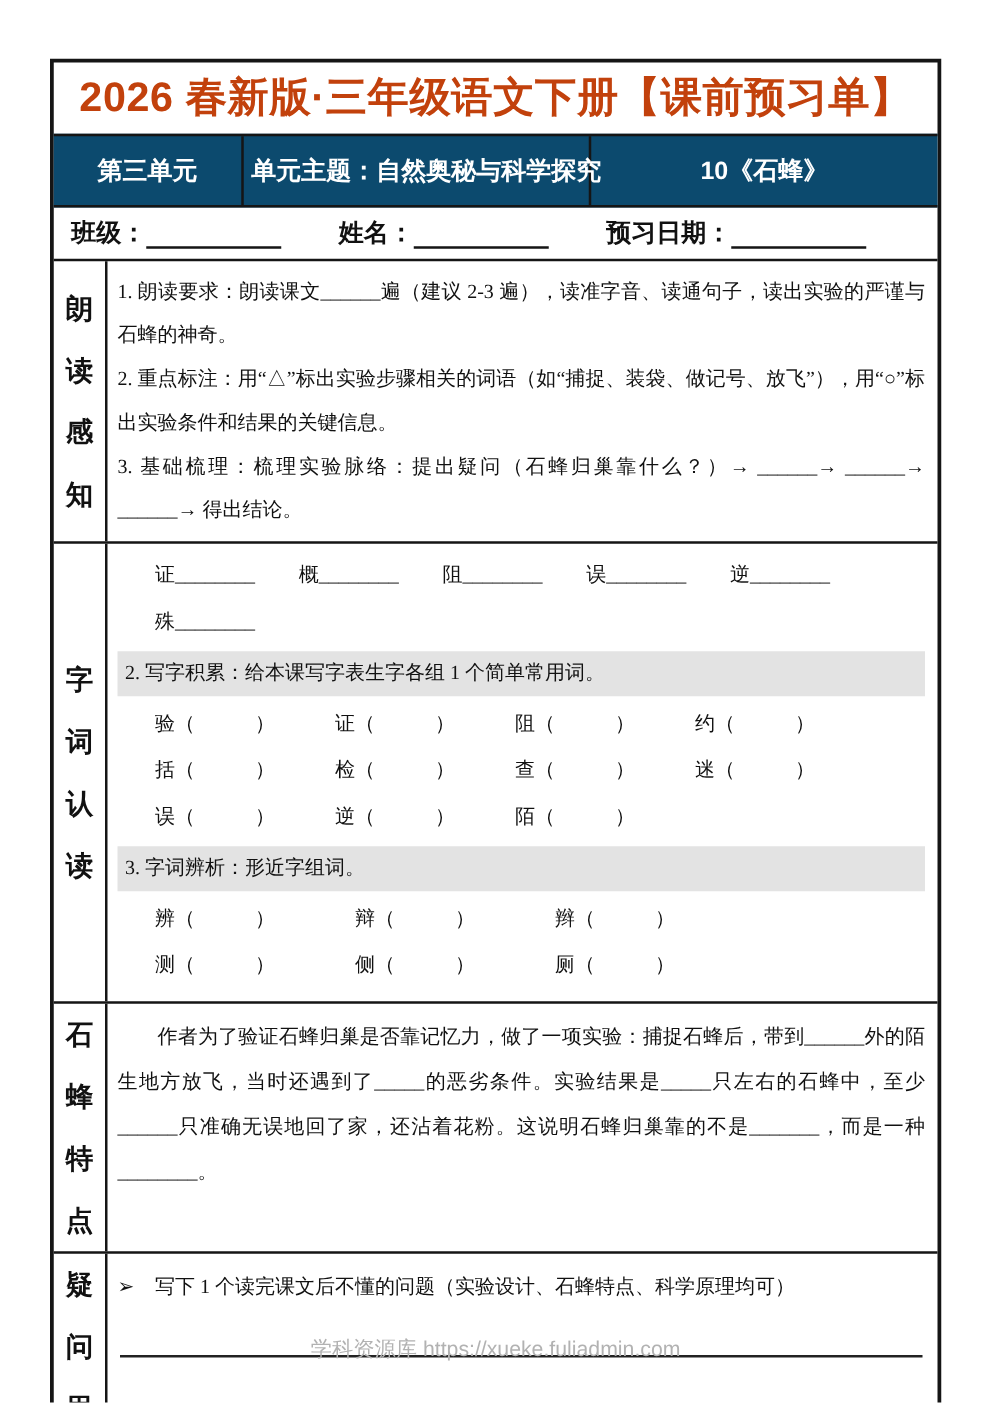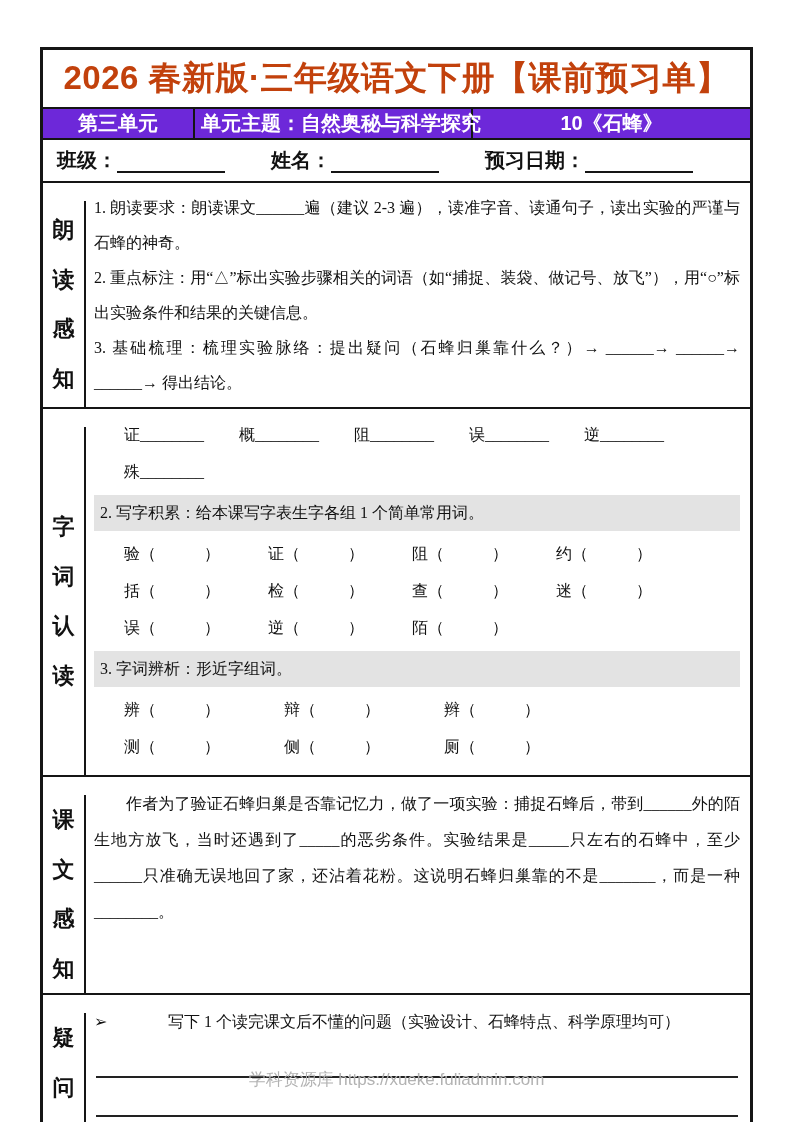--- a/index.html
+++ b/index.html
@@ -22,22 +22,22 @@
     display: flex; align-items: center; justify-content: center;
     font-weight: bold;
     font-size: 33px;
     letter-spacing: 0.5px;
     color: #c2410c;
     white-space: nowrap;
   }
   
   .banner {
     display: flex;
-    height: 33px;
-    background: #6d28d9;
+    height: 59px;
+    background: #0c4a6e;
     border-top: 2px solid #151515;
     border-bottom: 2px solid #151515;
     color: #ffffff;
     font-weight: bold;
     font-size: 20px;
   }
   .banner-cell { display: flex; align-items: center; justify-content: center; white-space: nowrap; }
   .banner-cell.unit   { width: 152px; border-right: 2px solid #151515; }
   .banner-cell.theme  { width: 278px; border-right: 2px solid #151515; padding-left: 16px; }
   .banner-cell.lesson { flex: 1; }
@@ -59,21 +59,20 @@
   .info-blank.last { margin-right: 0; }
   
   .section { display: flex; border-bottom: 2px solid #151515; }
   .section:last-child { border-bottom: none; }
   .side {
     width: 43px;
     border-right: 2px solid #151515;
     display: flex; align-items: center; justify-content: center;
     font-weight: bold;
     font-size: 22px;
-    margin-top: 18px;
   }
   .side .vert {
     width: 1em;
     line-height: 2.25;
     text-align: center;
     word-break: break-all;
   }
   .content {
     flex: 1;
     padding: 7px 10px 7px 8px;
@@ -88,21 +87,21 @@
     margin: 5px 0 4px 0;
   }
   .word-row { display: flex; padding-left: 30px; line-height: 37px; white-space: pre; }
   .word-row .cell { display: inline-block; }
   .word-row.w5 .cell { width: 115px; }
   .word-row.w4 .cell { width: 144px; }
   .word-row.w3 .cell { width: 160px; }
   .passage { line-height: 36px; text-indent: 2em; text-align: justify; margin-top: 2px; }
   .question { display: flex; line-height: 35px; margin-top: 2px; }
   .q-bullet { width: 30px; flex: none; }
-  .q-text { flex: 1; margin-left: 44px; }
+  .q-text { flex: 1; }
   .answer-line {
     height: 39px;
     border-bottom: 2px solid #222222;
     margin: 0 2px;
   }
   
   .footer {
     position: absolute;
     left: 0; width: 793px;
     top: 1068px;
@@ -191,21 +190,21 @@
         <span class="cell">测（　　　）</span>
         <span class="cell">侧（　　　）</span>
         <span class="cell">厕（　　　）</span>
       </div>
 
     </div>
   </div>
 
   <div class="section" style="min-height:141px;">
     <div class="side">
-      <div class="vert">课文感知</div>
+      <div class="vert">石蜂特点</div>
     </div>
     <div class="content">
       <div class="passage">作者为了验证石蜂归巢是否靠记忆力，做了一项实验：捕捉石蜂后，带到______外的陌生地方放飞，当时还遇到了_____的恶劣条件。实验结果是_____只左右的石蜂中，至少______只准确无误地回了家，还沾着花粉。这说明石蜂归巢靠的不是_______，而是一种________。</div>
     </div>
   </div>
 
   <div class="section" style="min-height:145px;">
     <div class="side">
       <div class="vert">疑问思考</div>
     </div>

